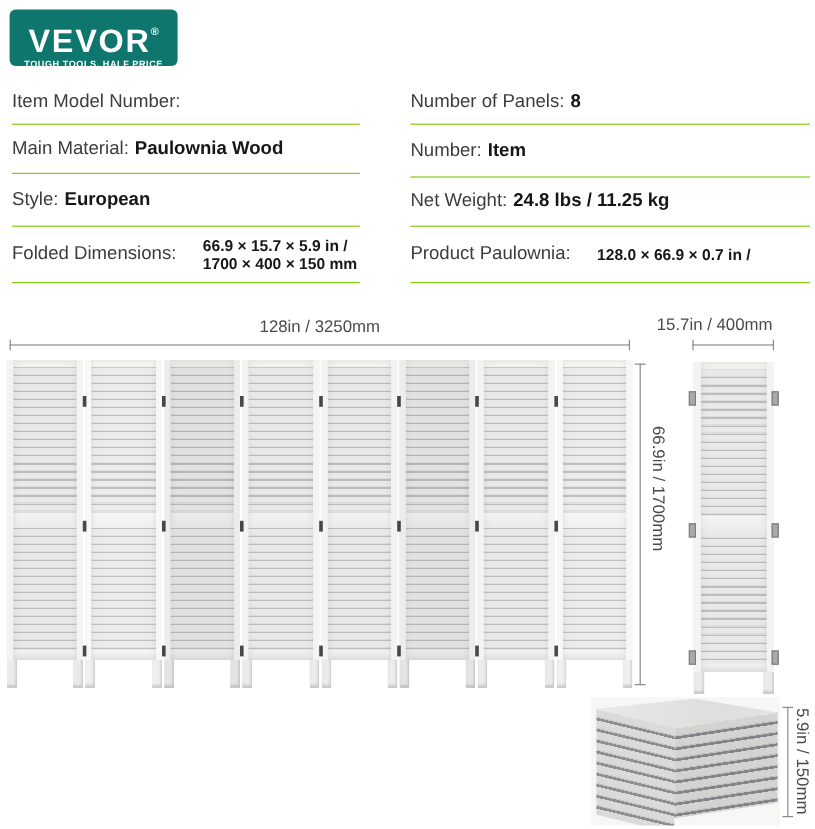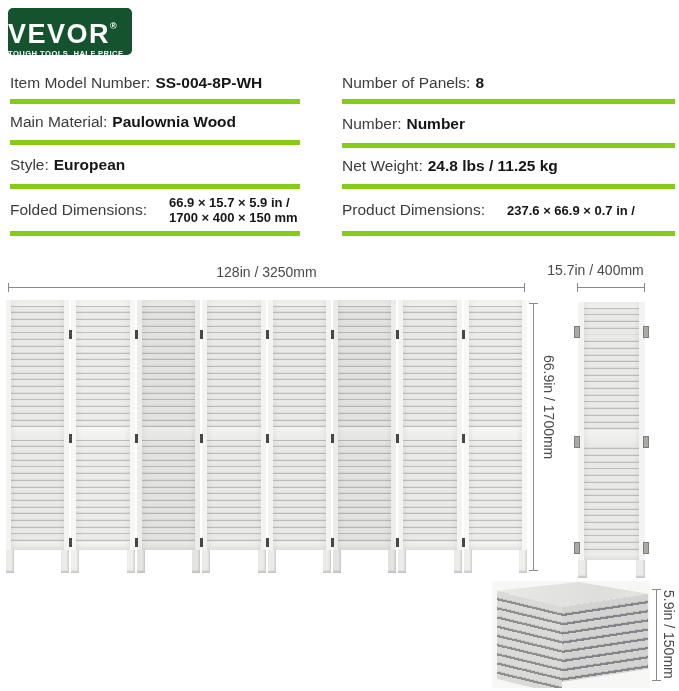--- a/index.html
+++ b/index.html
@@ -1,31 +1,31 @@
 <!DOCTYPE html>
 <html><head>
 <meta charset="utf-8">
 <style>
   html,body{margin:0;padding:0;background:#fff;}
   .page{position:relative;width:679px;height:691px;background:#ffffff;overflow:hidden;
         font-family:"Liberation Sans", sans-serif;}
 
   
-  .logo{position:absolute;left:8px;top:8px;width:124px;height:47px;background:#14532d;
-        border-radius:5px;text-align:left;color:#fff;}
+  .logo{position:absolute;left:8px;top:8px;width:140px;height:47px;background:#0f766e;
+        border-radius:5px;text-align:center;color:#fff;}
   .logo .brand{display:block;font-size:27px;font-weight:800;letter-spacing:1.5px;
         line-height:30px;margin-top:3px;}
   .logo .reg{font-size:9px;vertical-align:14px;letter-spacing:0;font-weight:700;}
   .logo .tag{display:block;font-size:7.6px;font-weight:700;letter-spacing:.45px;line-height:10px;}
 
   
   .col{position:absolute;top:66px;}
   .col-l{left:10px;width:290px;}
   .col-r{left:342px;width:333px;}
-  .srow{display:flex;align-items:center;border-bottom:5px solid #84cc16;box-sizing:border-box;}
+  .srow{display:flex;align-items:center;border-bottom:1px solid #84cc16;box-sizing:border-box;}
   .r1{height:38px}.r2{height:44px}.r3{height:41px}.r4{height:47px}
   .slabel{font-size:15.5px;color:#3c3c3c;white-space:nowrap;}
   .svalue{font-size:15.5px;font-weight:700;color:#161616;margin-left:5px;white-space:nowrap;}
   .svalue2{margin-left:22px;font-size:13px;font-weight:700;color:#161616;line-height:15px;white-space:nowrap;}
 
   
   .dimlbl{position:absolute;font-size:14px;color:#4a4a4a;text-align:center;white-space:nowrap;}
   .dimlbl-v{position:absolute;font-size:14px;color:#4a4a4a;writing-mode:vertical-rl;white-space:nowrap;}
   .dimh{position:absolute;height:9px;}
   .dimh i{position:absolute;display:block;background:#8a8a8a;}
@@ -97,21 +97,20 @@
 <div class="page">
 
   <div class="logo">
     <span class="brand"><span>VEVOR</span><span class="reg">®</span></span>
     <span class="tag">TOUGH TOOLS, HALF PRICE</span>
   </div>
 
   <div class="col col-l">
     <div class="srow r1">
       <span class="slabel">Item Model Number:</span>
-      <span class="svalue">SS-004-8P-WH</span>
     </div>
     <div class="srow r3">
       <span class="slabel">Main Material:</span>
       <span class="svalue">Paulownia Wood</span>
     </div>
     <div class="srow r2">
       <span class="slabel">Style:</span>
       <span class="svalue">European</span>
     </div>
     <div class="srow r4">
@@ -123,30 +122,30 @@
     </div>
   </div>
 
   <div class="col col-r">
     <div class="srow r1">
       <span class="slabel">Number of Panels:</span>
       <span class="svalue">8</span>
     </div>
     <div class="srow r2">
       <span class="slabel">Number:</span>
-      <span class="svalue">Number</span>
+      <span class="svalue">Item</span>
     </div>
     <div class="srow r3">
       <span class="slabel">Net Weight:</span>
       <span class="svalue">24.8 lbs / 11.25 kg</span>
     </div>
     <div class="srow r4">
-      <span class="slabel">Product Dimensions:</span>
+      <span class="slabel">Product Paulownia:</span>
       <span class="svalue2">
-        <span>237.6 × 66.9 × 0.7 in /</span><br>
+        <span>128.0 × 66.9 × 0.7 in /</span><br>
       </span>
     </div>
   </div>
 
   <div class="dimlbl" style="left:8px;top:264px;width:517px;">128in / 3250mm</div>
   <div class="dimh" style="left:8px;top:283px;width:517px;">
       <i class="ln"></i>
       <i class="t1"></i>
       <i class="t2"></i>
     </div>

